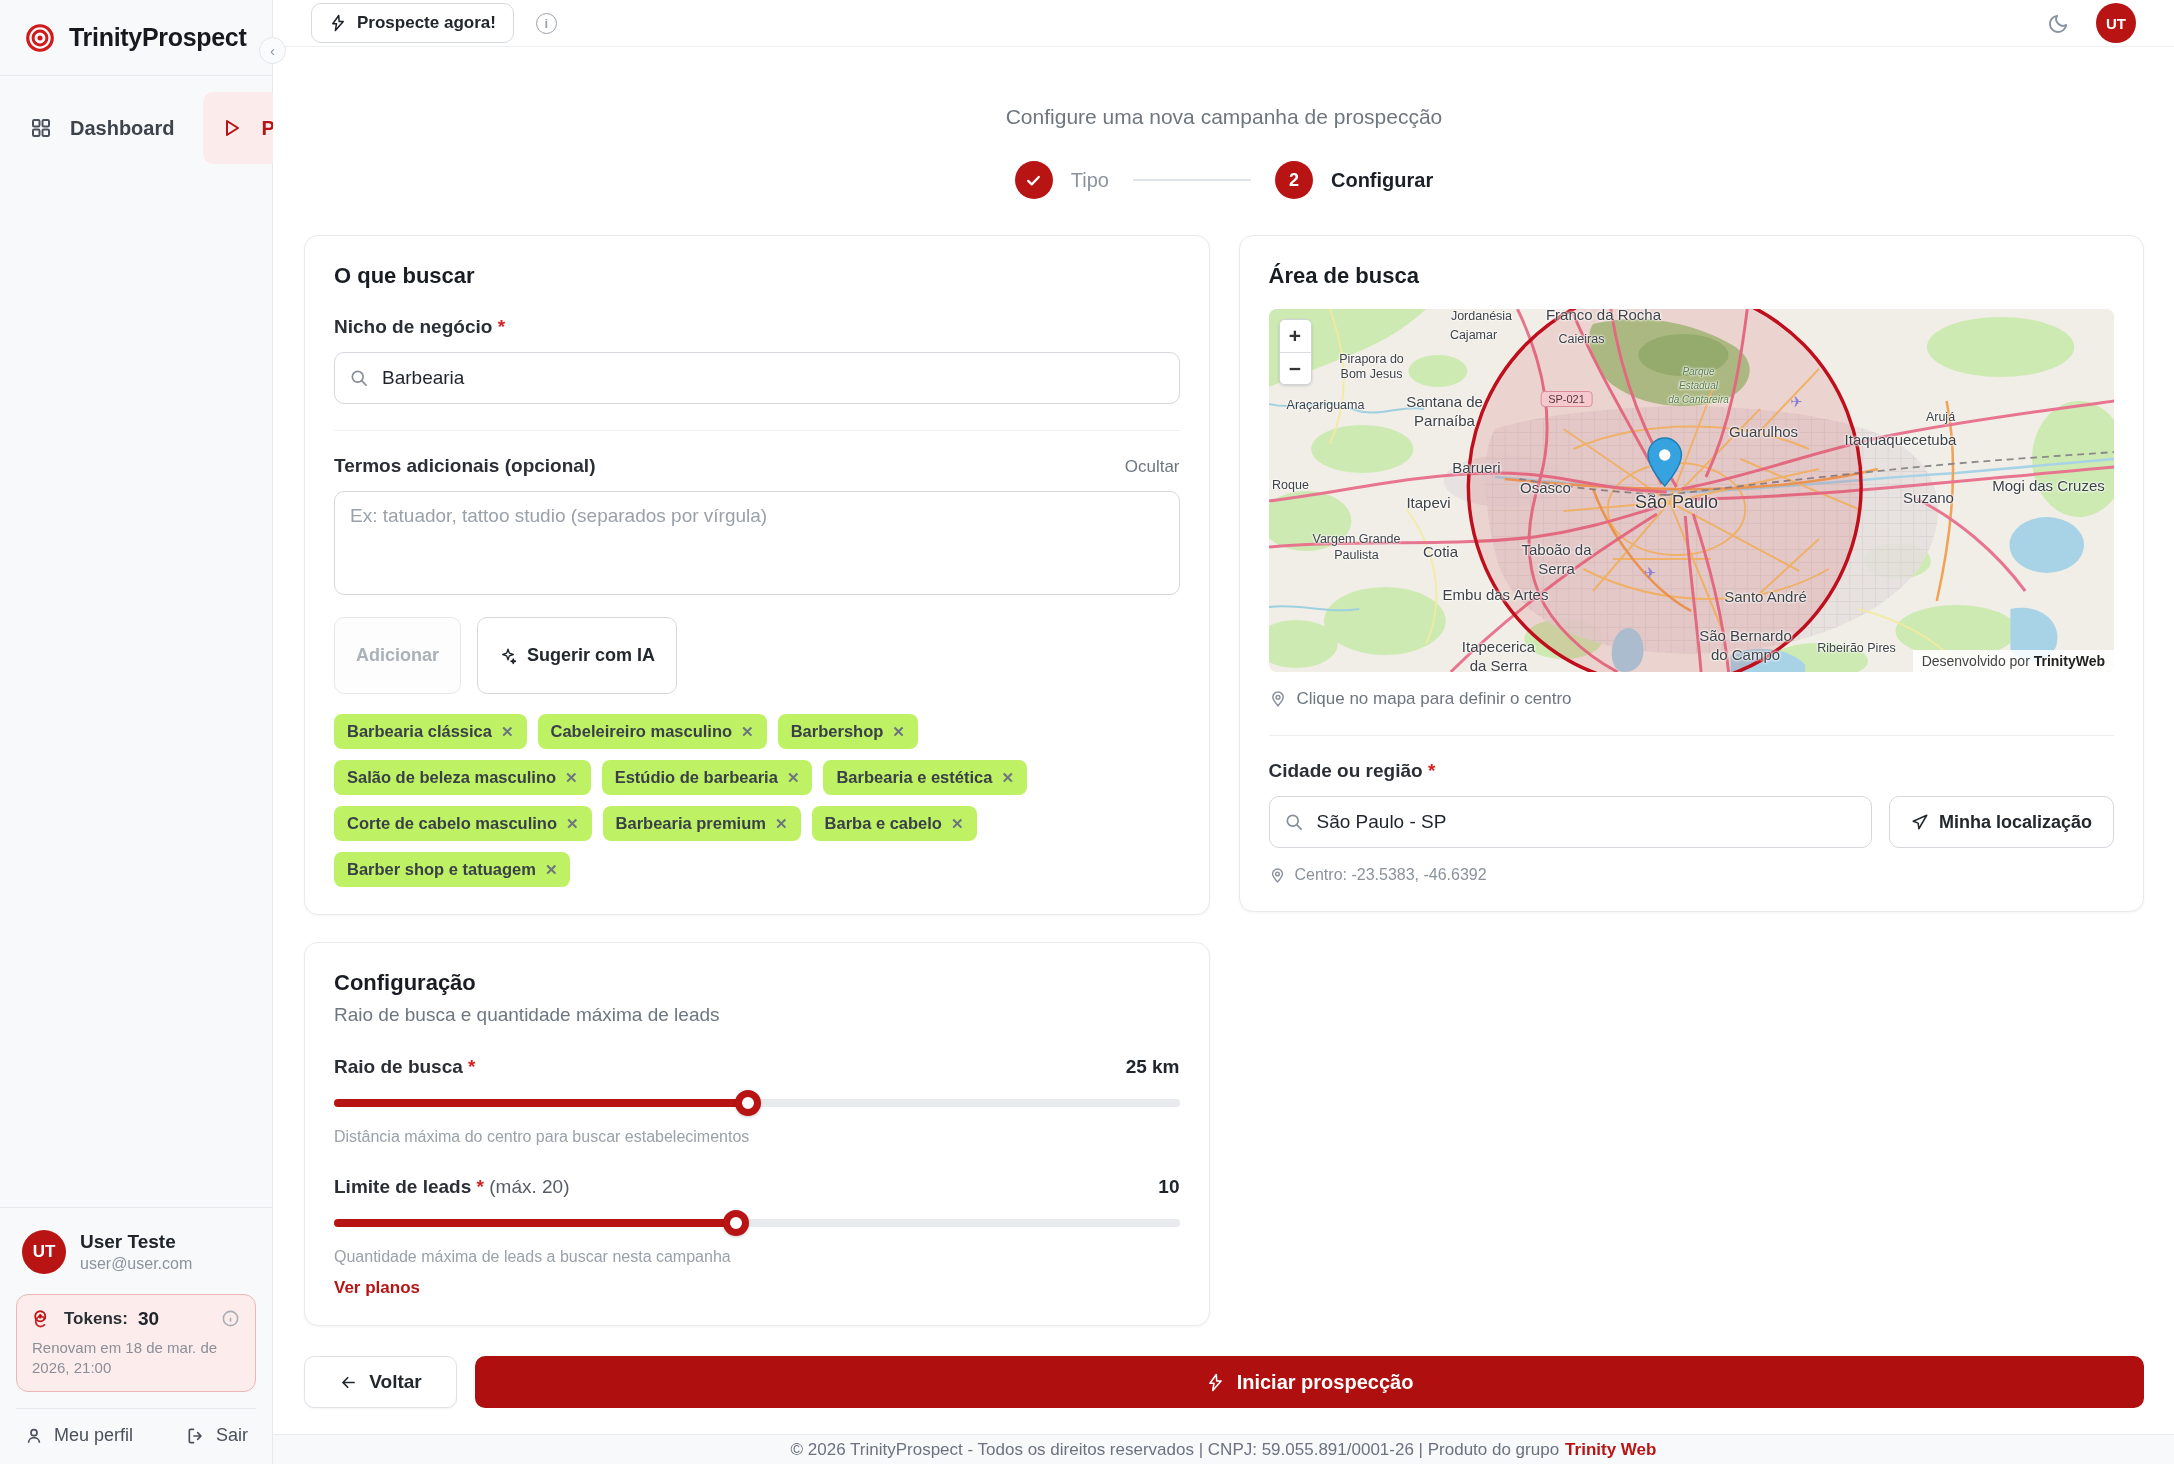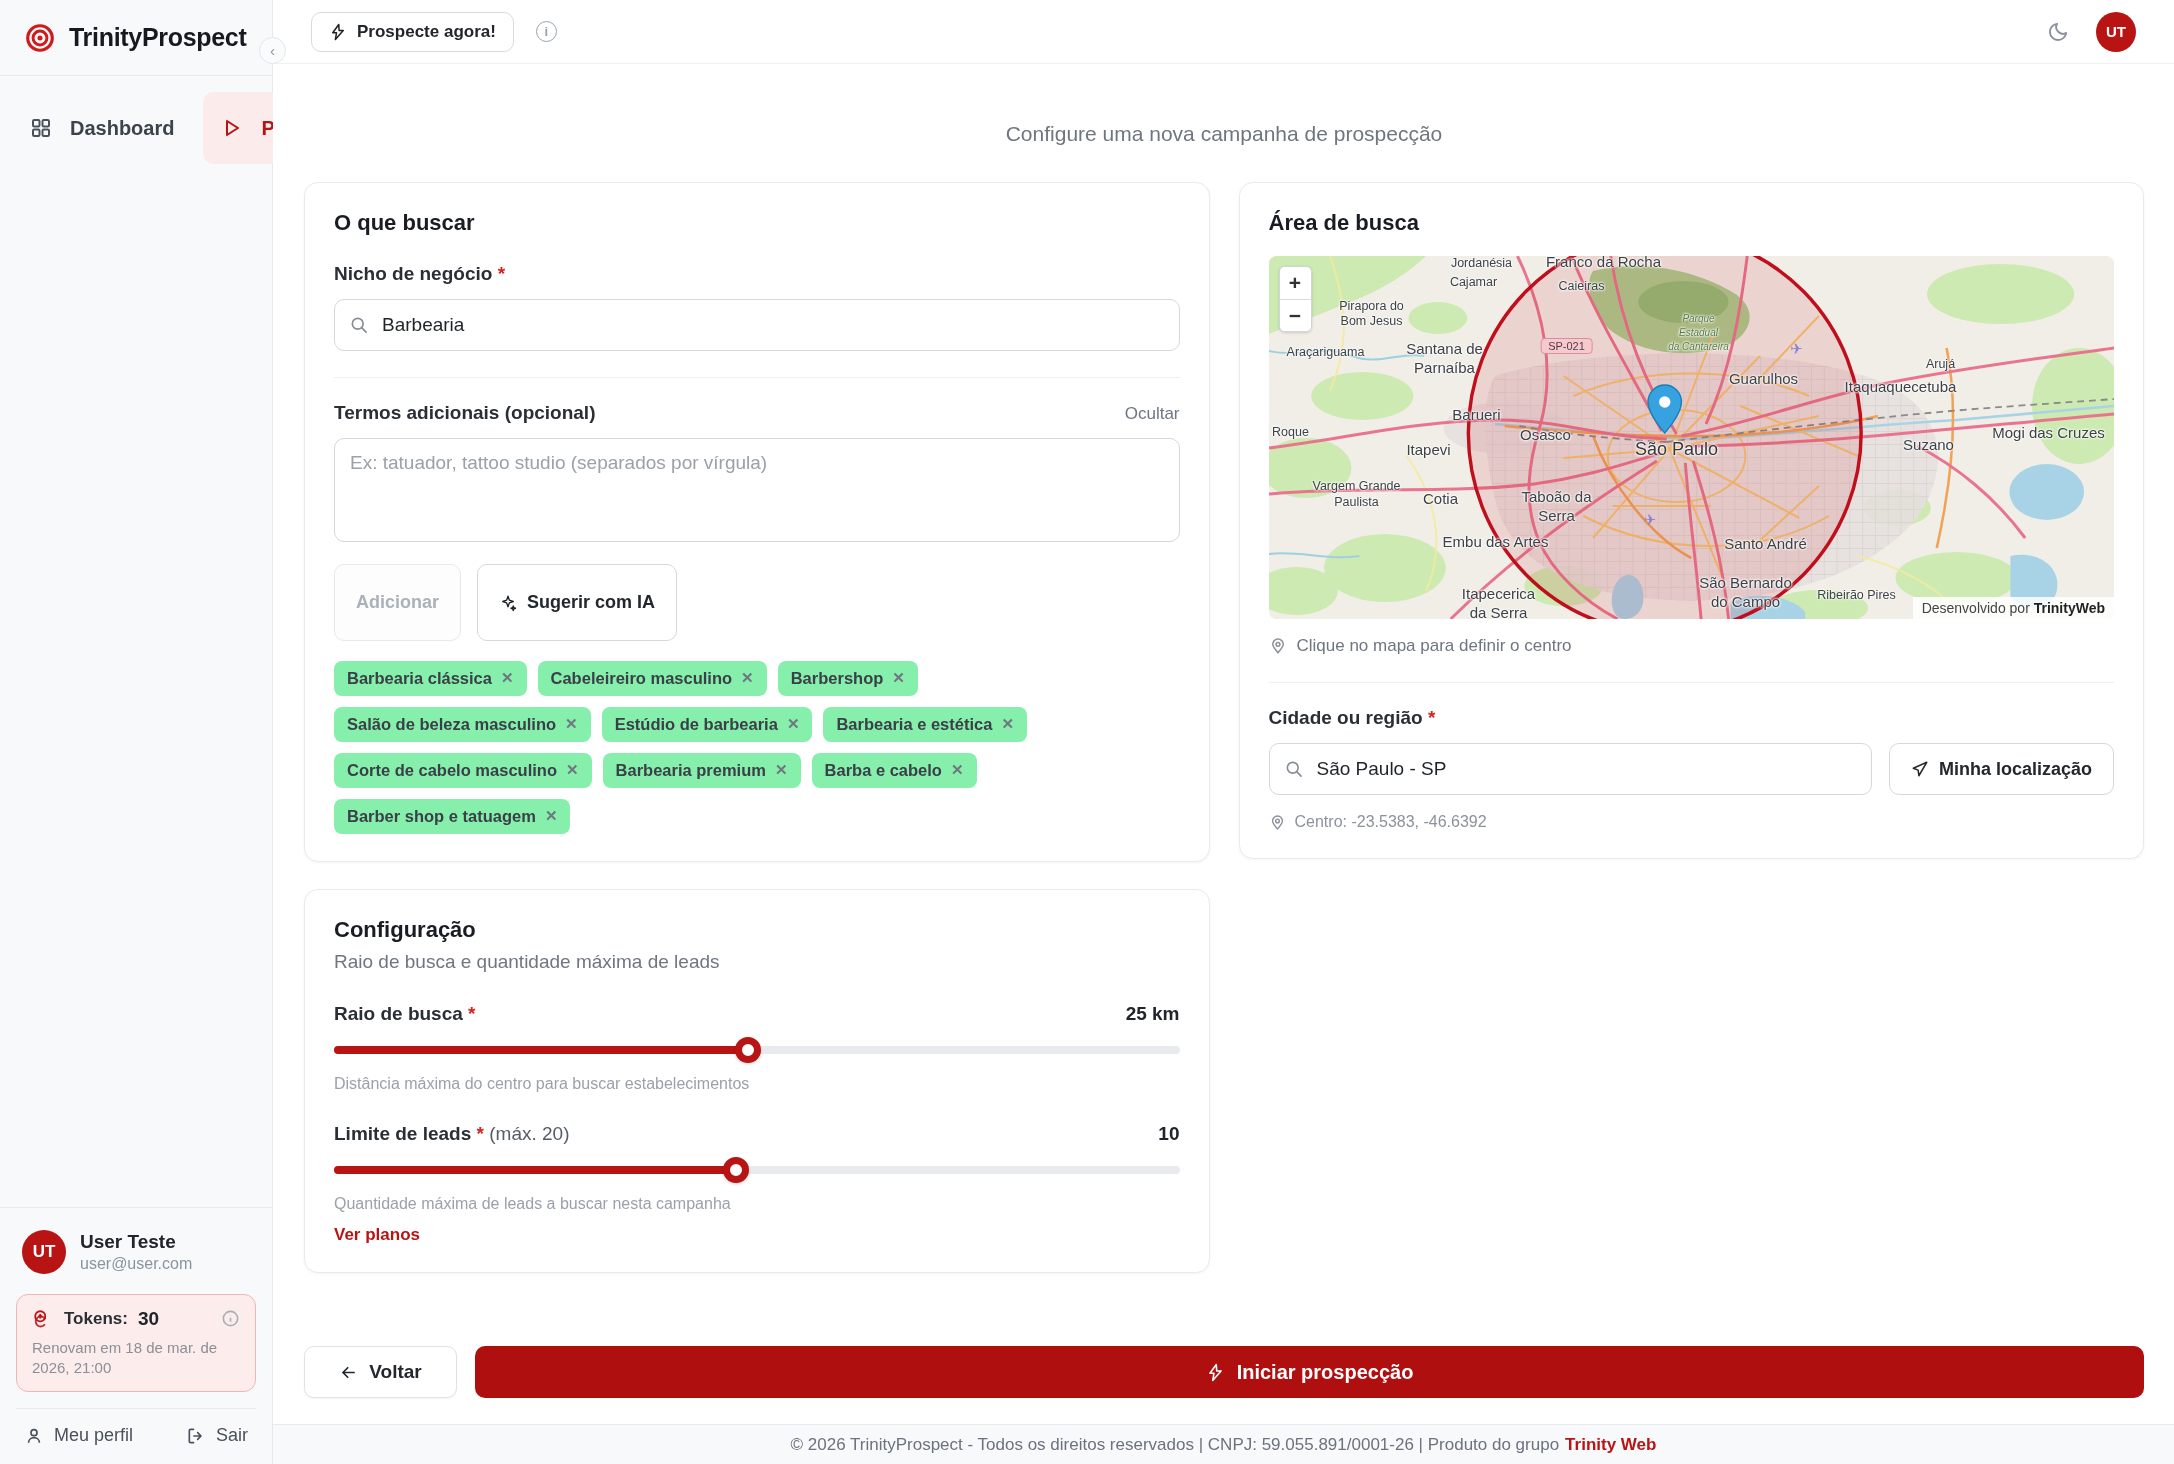--- a/index.html
+++ b/index.html
@@ -68,21 +68,21 @@
   .text-input { width:100%; height:52px; border:1px solid #d4d8dd; border-radius:10px; padding:0 16px 0 47px; font-size:19px; color:#1f242b; font-family:inherit; background:#fff; }
   .divider { height:1px; background:#eef0f2; margin:26px 0 0; }
   .terms-head { display:flex; align-items:baseline; justify-content:space-between; margin-top:24px; }
   .hide-link { font-size:17px; color:#6e7680; cursor:pointer; }
   .textarea { width:100%; height:104px; border:1px solid #d4d8dd; border-radius:10px; margin-top:14px; padding:13px 15px; font-size:19px; font-family:inherit; color:#1f242b; resize:none; }
   .textarea::placeholder { color:#9aa1aa; }
   .btn-row { display:flex; gap:16px; margin-top:18px; }
   .btn { display:flex; align-items:center; gap:10px; border-radius:10px; font-size:18px; font-weight:700; padding:27px 21px; cursor:pointer; border:1px solid #d4d8dd; background:#fff; color:#23282f; }
   .btn.disabled { border-color:#e6e9ec; color:#aab1b9; background:#fdfdfe; }
   .chips { display:flex; flex-wrap:wrap; gap:11px; margin-top:20px; }
-  .chip { display:flex; align-items:flex-start; gap:9px; background:#86efac; border-radius:8px; padding:8px 13px; font-size:16.5px; font-weight:600; color:#3a4047; }
+  .chip { display:flex; align-items:flex-end; gap:9px; background:#bef264; border-radius:8px; padding:8px 13px; font-size:16.5px; font-weight:600; color:#3a4047; }
   .chip .x { color:#6e7680; font-size:15px; cursor:pointer; }
 
   .cfg-row { display:flex; align-items:baseline; justify-content:space-between; margin-top:30px; }
   .cfg-label { font-size:19px; font-weight:700; color:#2a2f36; }
   .cfg-note { font-weight:400; color:#565d66; }
   .cfg-value { font-size:19px; font-weight:700; color:#20252c; }
   .slider { position:relative; height:26px; margin-top:12px; cursor:pointer; }
   .slider .track { position:absolute; top:9px; left:0; right:0; height:8px; border-radius:4px; background:#e8eaed; }
   .slider .fill { position:absolute; top:9px; left:0; height:8px; border-radius:4px; background:var(--red); }
   .slider .thumb { position:absolute; top:0; width:26px; height:26px; border-radius:50%; background:#fff; border:7px solid var(--red); transform:translateX(-13px); box-shadow:0 1px 3px rgba(0,0,0,.2); }
@@ -262,20 +262,31 @@
             <path d="M20 13.5 A8.5 8.5 0 1 1 10.5 4 A7 7 0 0 0 20 13.5 Z" stroke-linejoin="round"></path>
           </svg>
         </span>
       <div class="avatar small">UT</div>
     </div>
   </header>
 
   <main class="content">
     <p class="page-subtitle">Configure uma nova campanha de prospecção</p>
 
+    <div class="steps">
+      <div class="step-circle">
+          <svg width="17" height="17" viewBox="0 0 24 24" fill="none" stroke="#fff" stroke-width="3.2" stroke-linecap="round" stroke-linejoin="round">
+            <path d="M4.5 12.5 l5 5 L19.5 7"></path>
+          </svg>
+        </div>
+      <span class="step-label">Tipo</span>
+      <div class="step-line"></div>
+      <div class="step-circle">2</div>
+      <span class="step-label current">Configurar</span>
+    </div>
 
     <div class="columns">
 
       <div class="col-left">
         <section class="card">
           <h2 class="card-title">O que buscar</h2>
 
           <div class="field-label"><span>Nicho de negócio</span> <span class="req">*</span></div>
           <div class="input-wrap">
             <span class="lead-icon">

